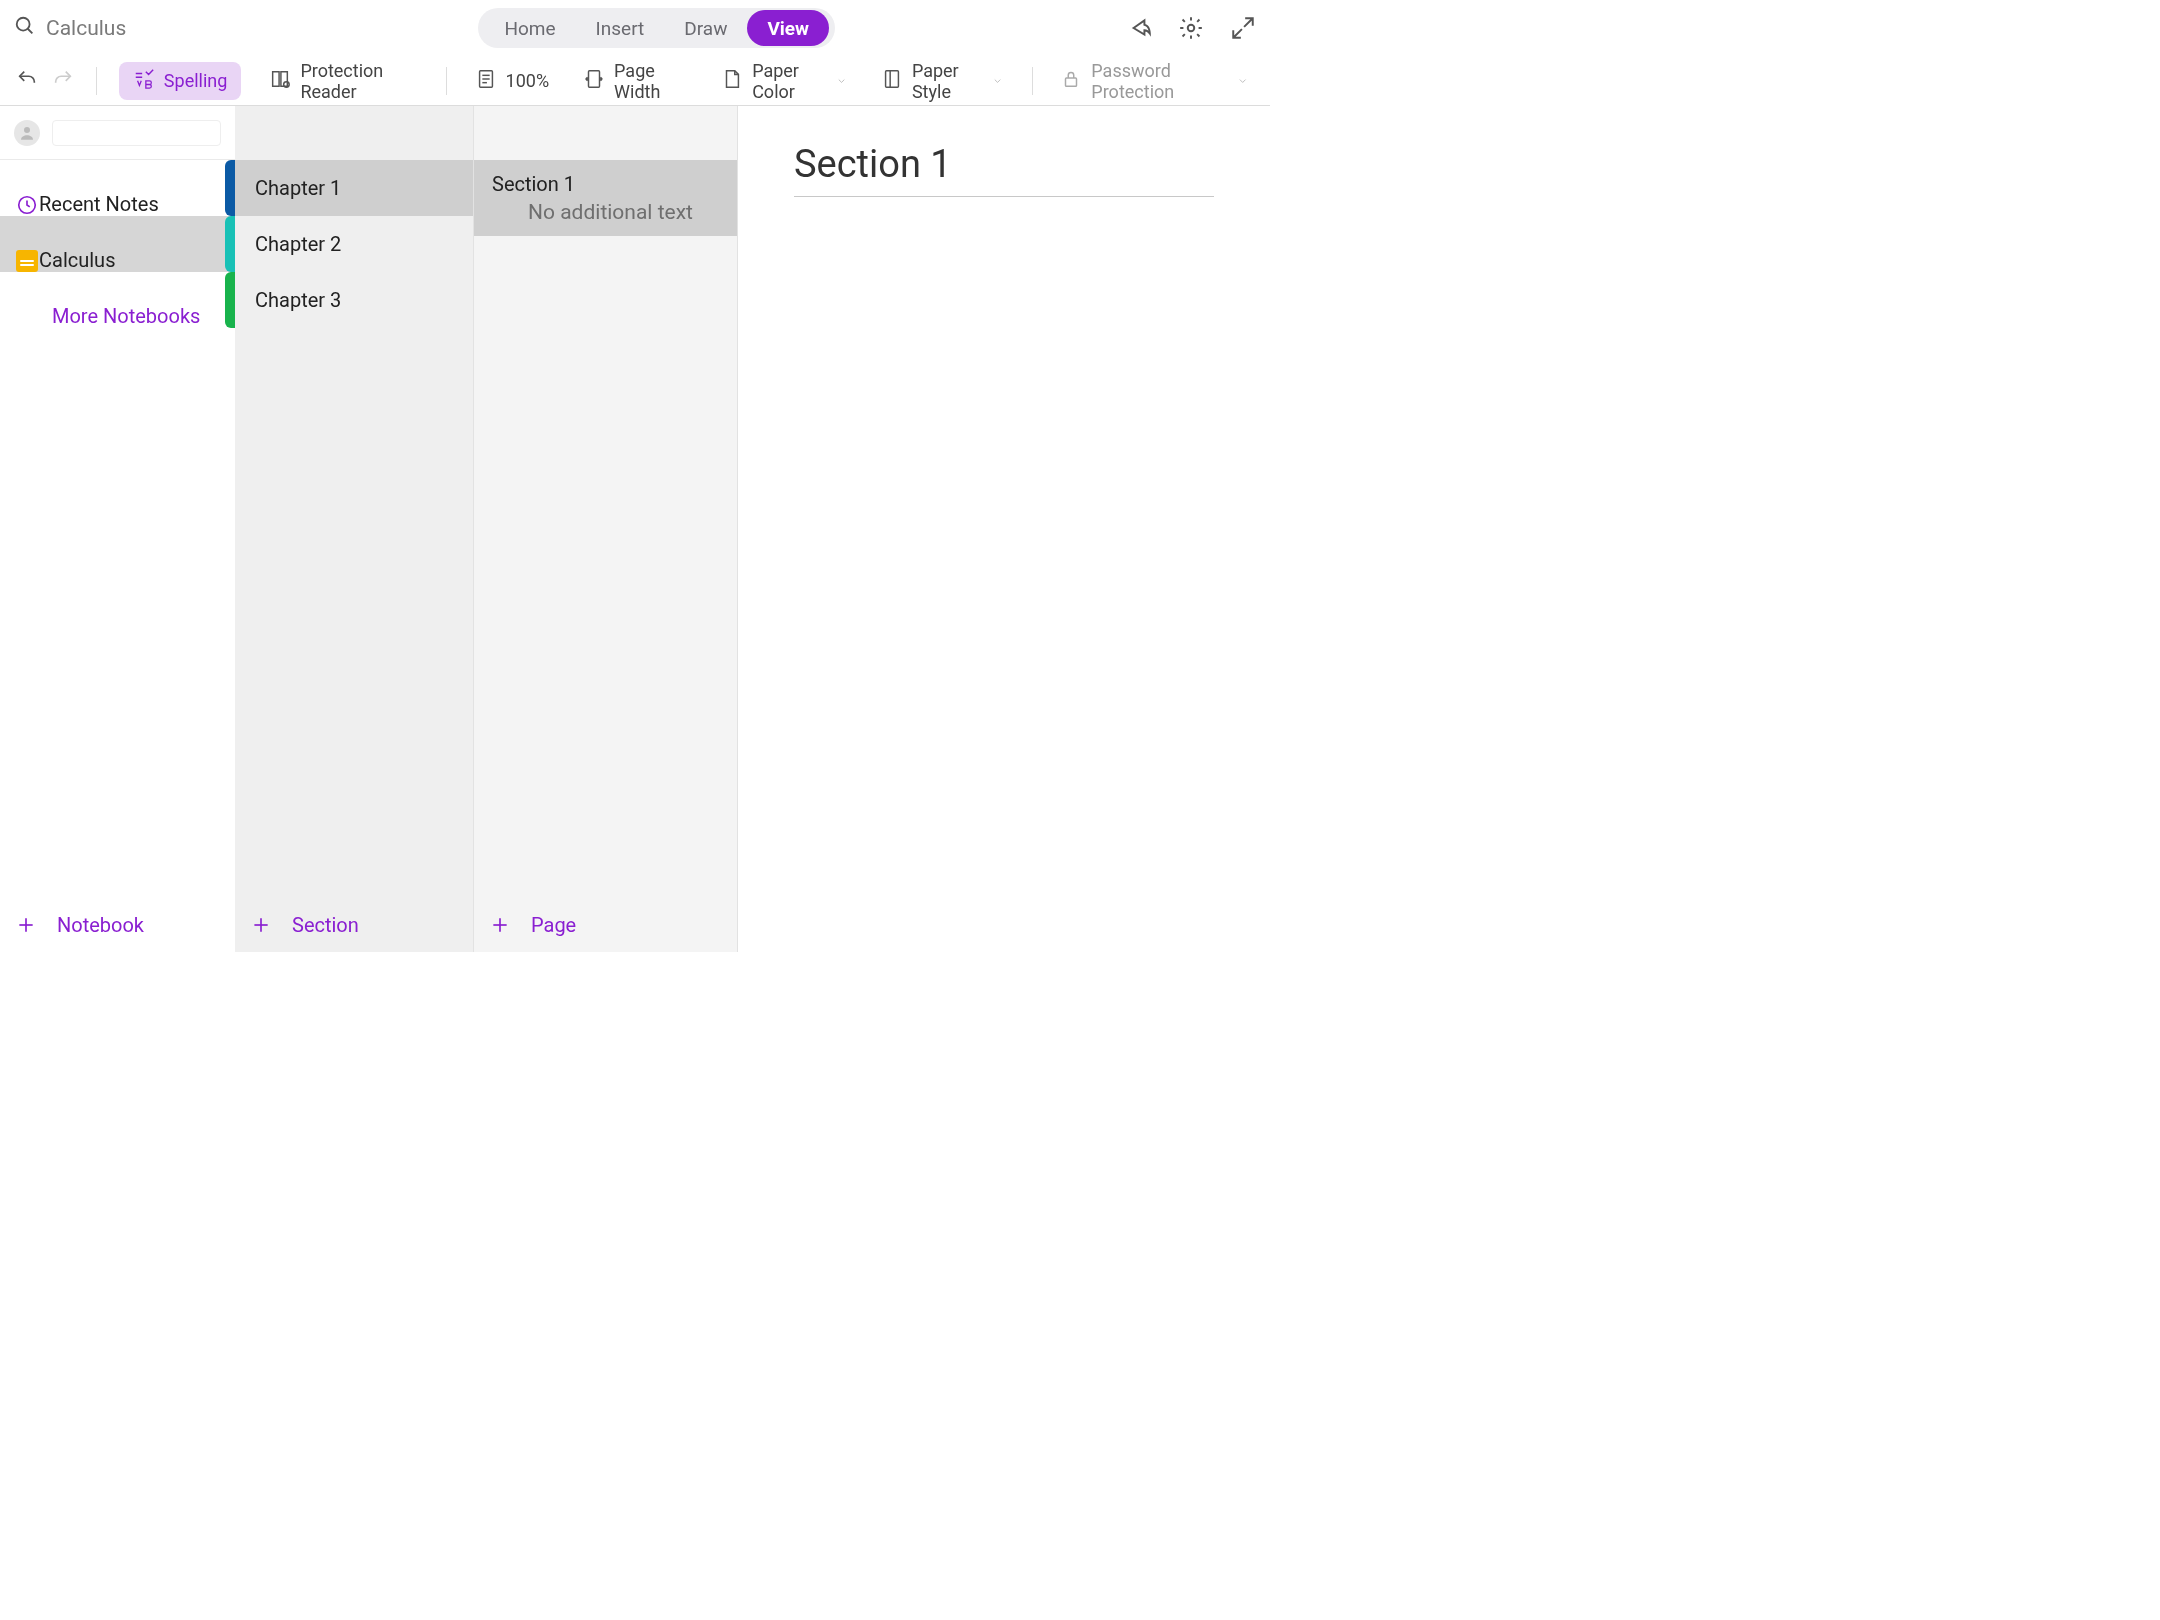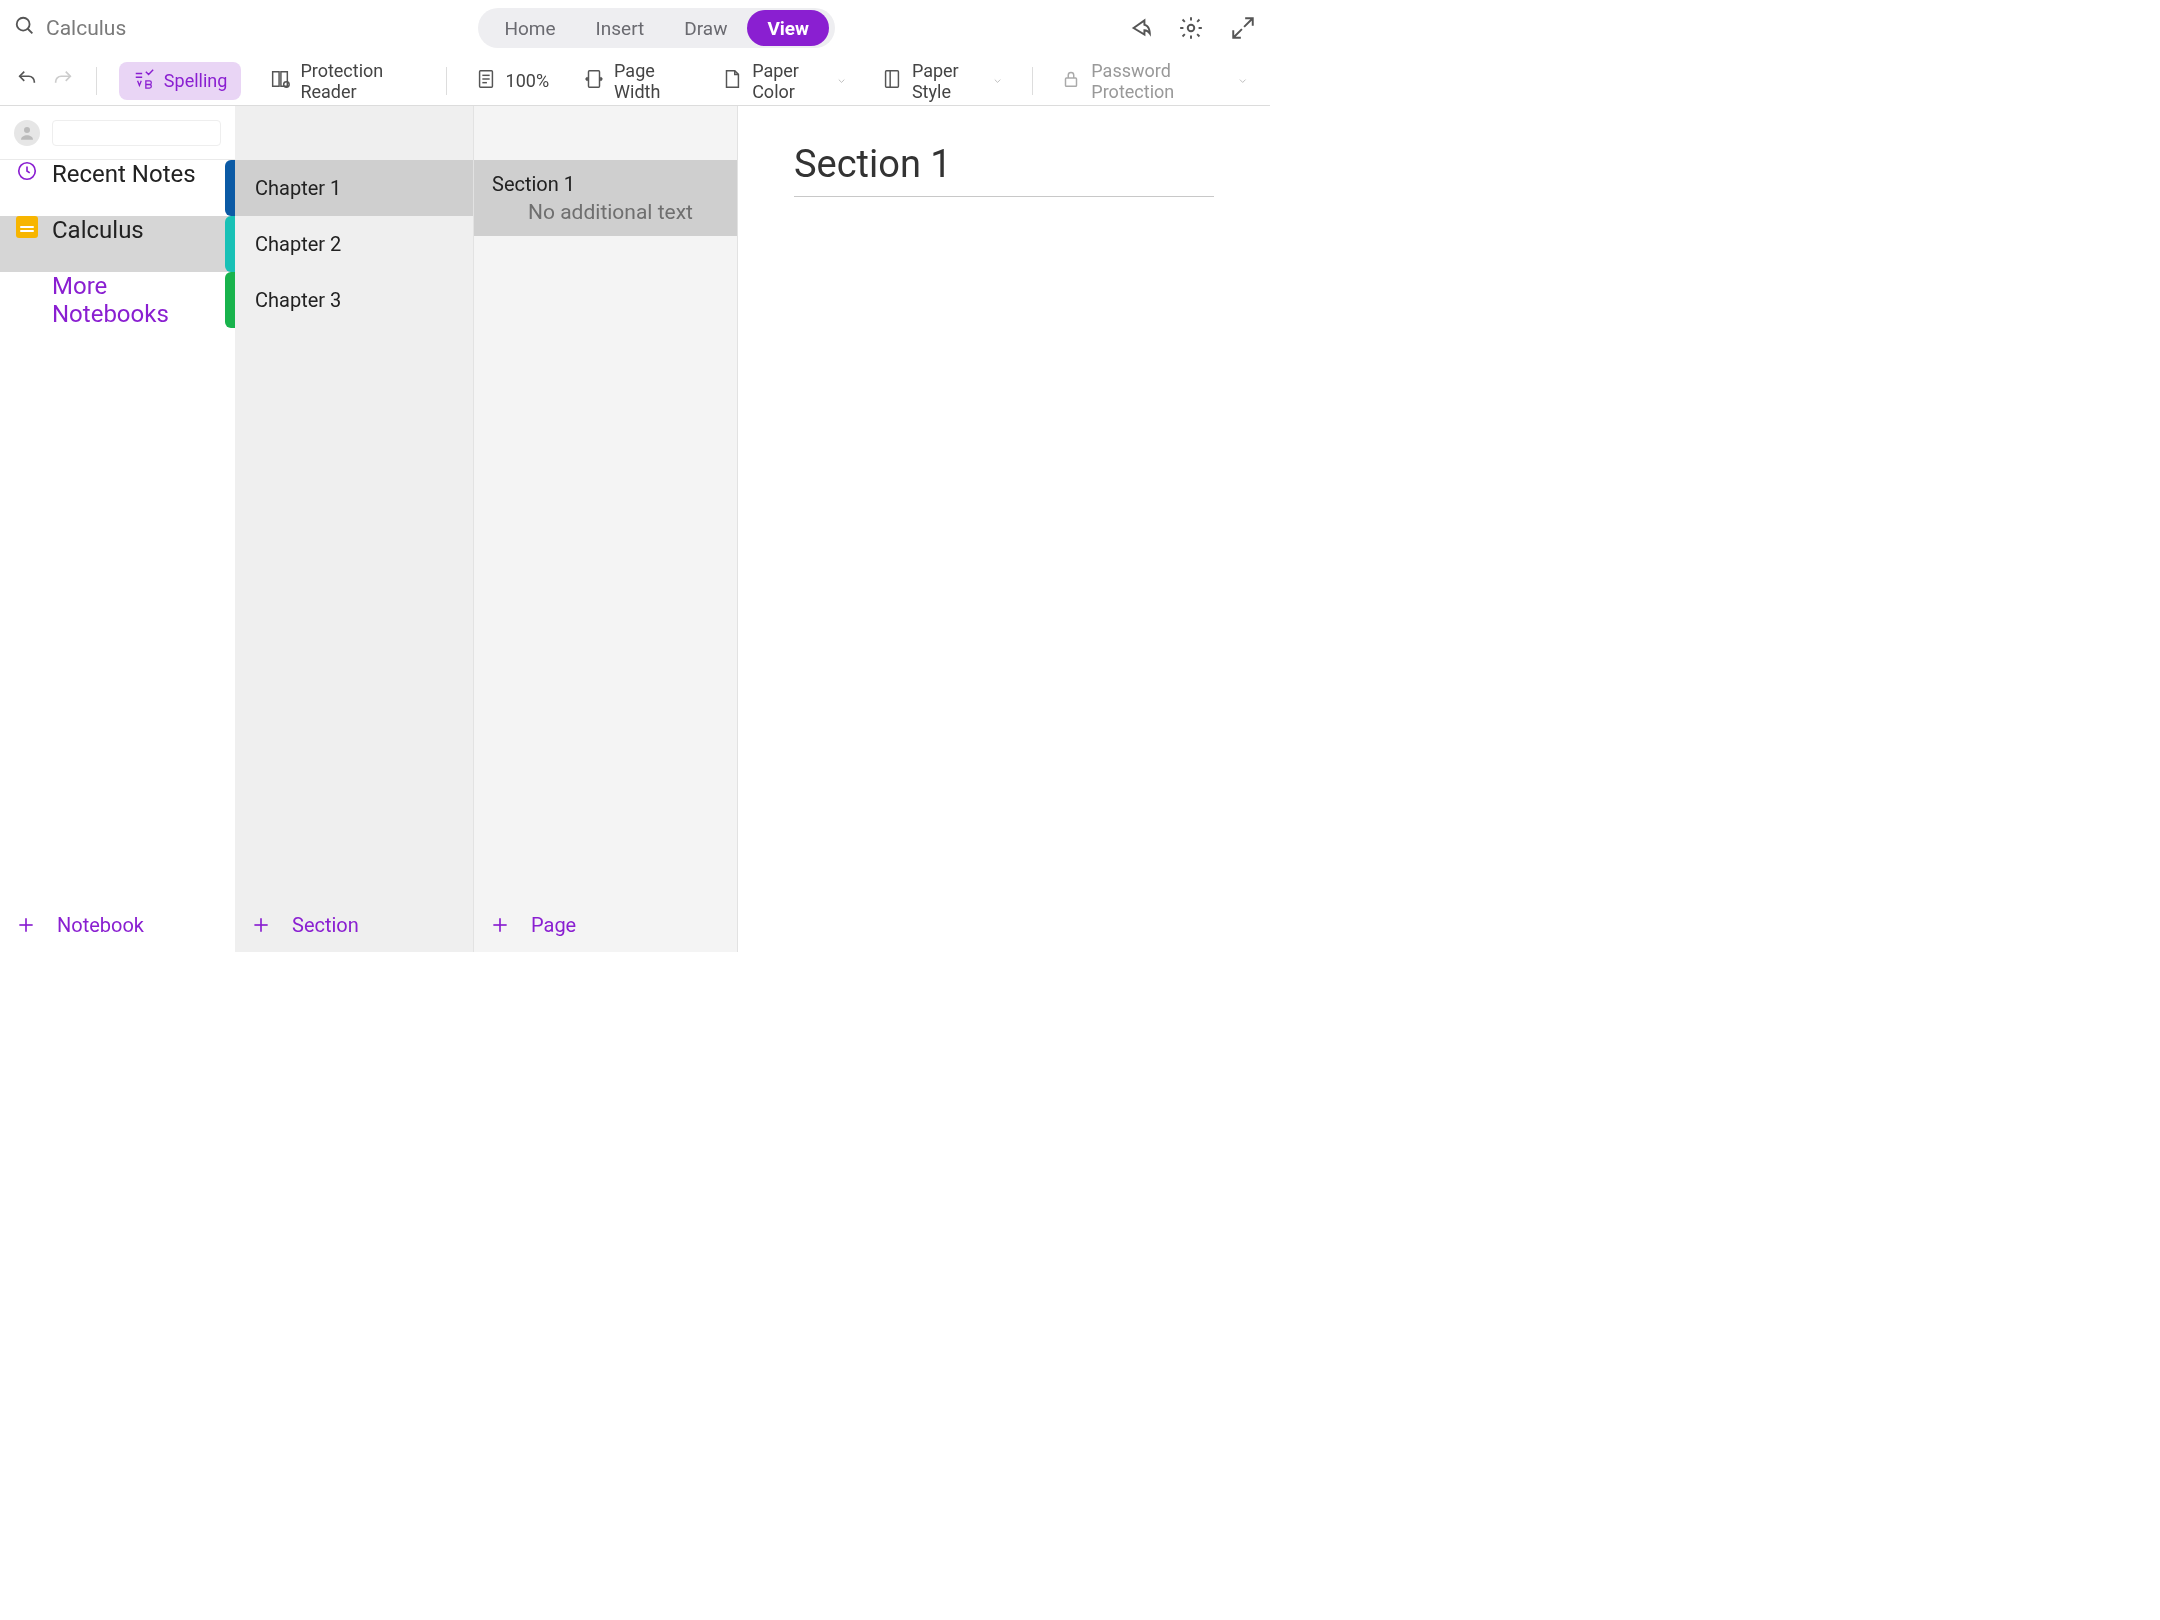--- a/index.html
+++ b/index.html
@@ -38,21 +38,21 @@
   .col-sections  { width:239px; border-right:1px solid #e2e2e2; }
   .col-pages     { width:264px; border-right:1px solid #e2e2e2; }
   .col-canvas    { flex:1; }
 
   
   .account-row { height:54px; display:flex; align-items:center; gap:12px; padding:0 14px; border-bottom:1px solid #eaeaea; }
   .avatar { width:26px; height:26px; border-radius:50%; background:#e6e6e6; display:flex; align-items:center; justify-content:center; }
   .avatar svg { width:18px; height:18px; fill:#bbb; }
   .account-name { flex:1; height:26px; background:#fff; border:1px solid #eee; border-radius:4px; }
 
-  .nb-item { display:flex; align-items:flex-start; gap:14px; height:56px; padding:0 16px; font-size:24px; cursor:pointer; position:relative; }
+  .nb-item { display:flex; align-items:flex-end; gap:1px; height:56px; padding:0 16px; font-size:20px; cursor:pointer; position:relative; }
   .nb-item .nb-icon { width:22px; height:22px; display:flex; align-items:center; justify-content:center; }
   .nb-item.recent .nb-icon svg { stroke:#8a1fd1; }
   .nb-item.selected { background:#d6d6d6; }
   .nb-item.calculus .nb-icon { background:#f7b500; border-radius:3px; display:flex; align-items:center; justify-content:center; }
   .nb-item.calculus .nb-icon::after { content:""; width:14px; height:2px; background:#fff; border-radius:1px; box-shadow:0 4px 0 #fff; }
   .nb-item.more { color:#8a1fd1; padding-left:52px; }
   .sec-item { height:56px; display:flex; align-items:center; padding:0 20px; font-size:20px; cursor:pointer; position:relative; }
   .sec-item.selected { background:#cfcfcf; }
   .sec-item .tab-color { position:absolute; left:-10px; top:0; bottom:0; width:10px; border-top-left-radius:6px; border-bottom-left-radius:6px; }
   .page-item { padding:12px 18px; cursor:pointer; }

